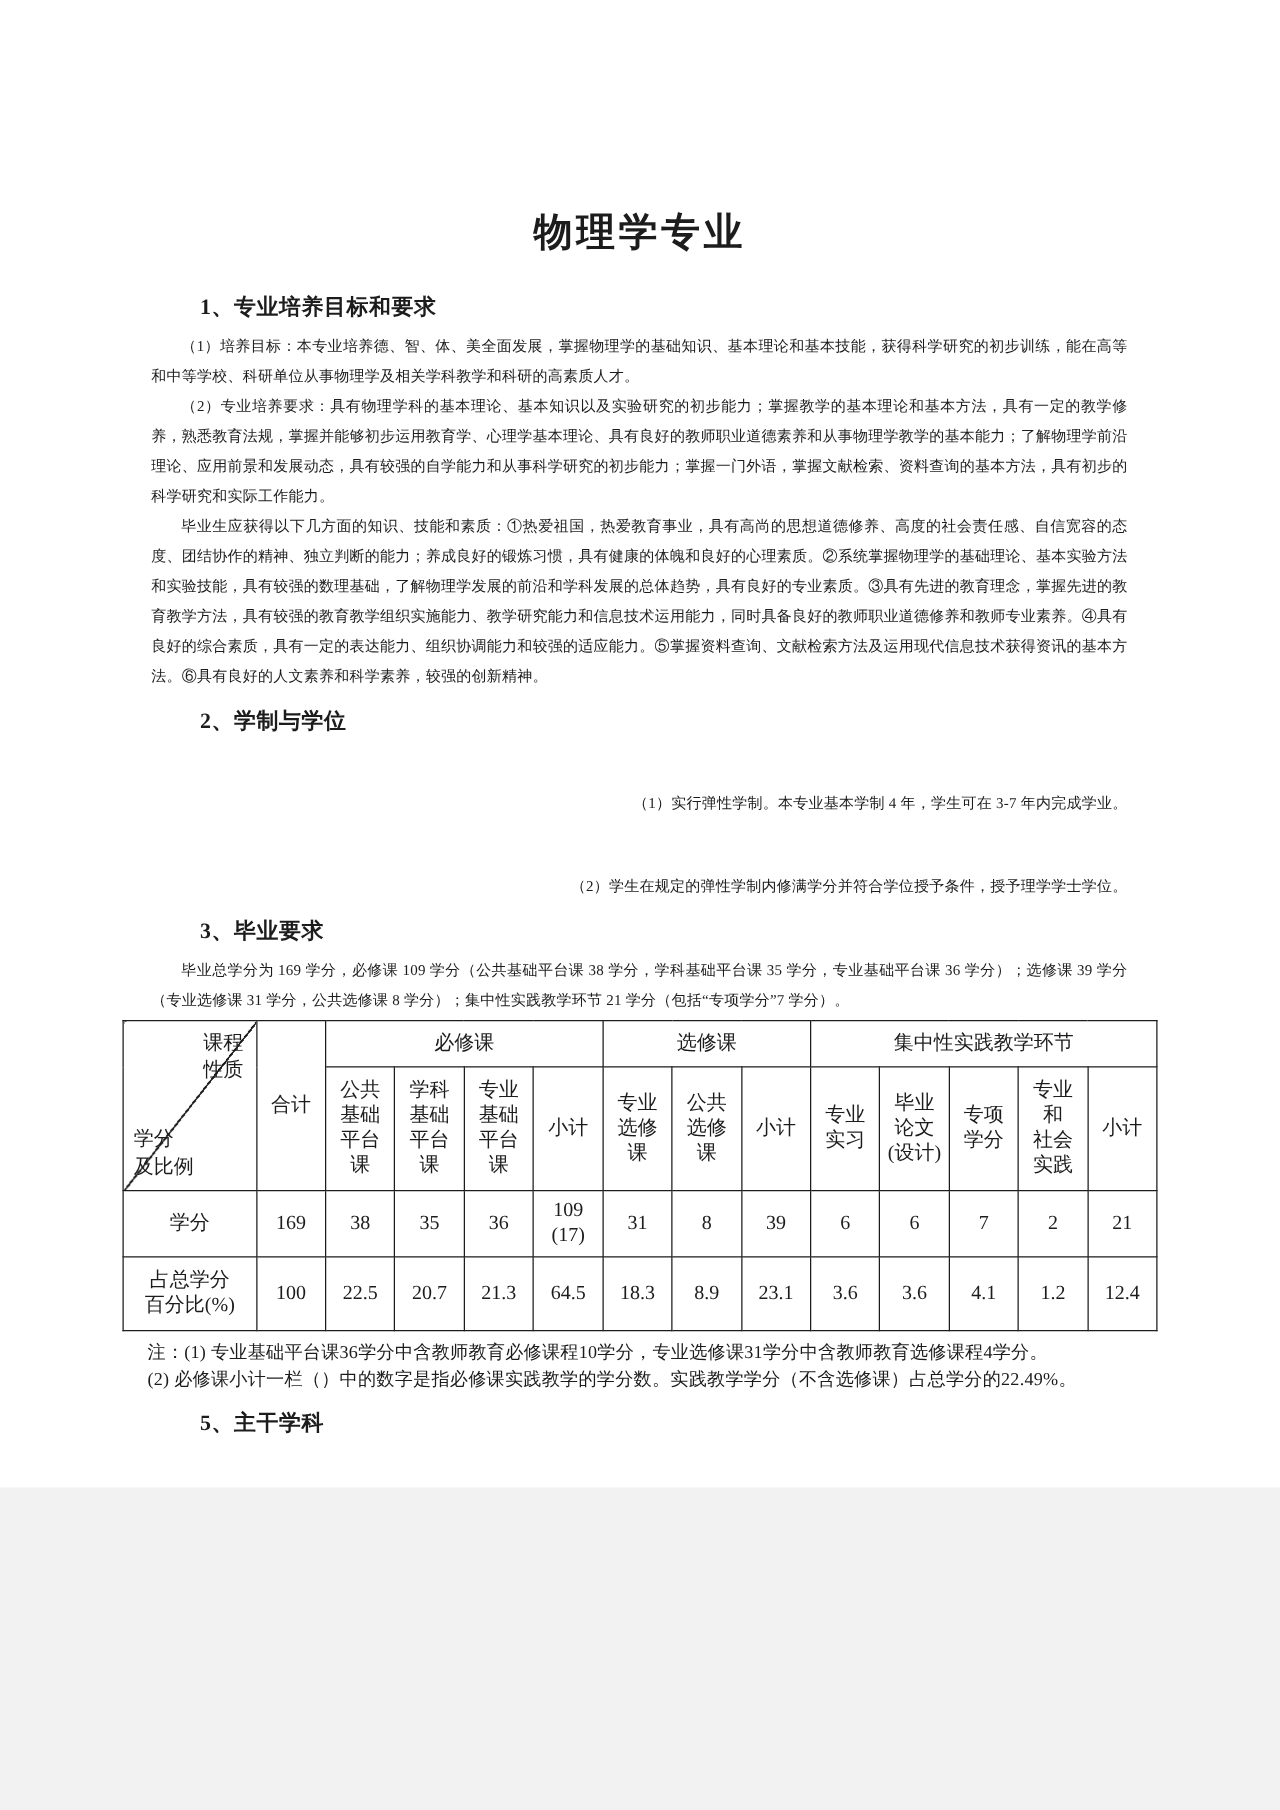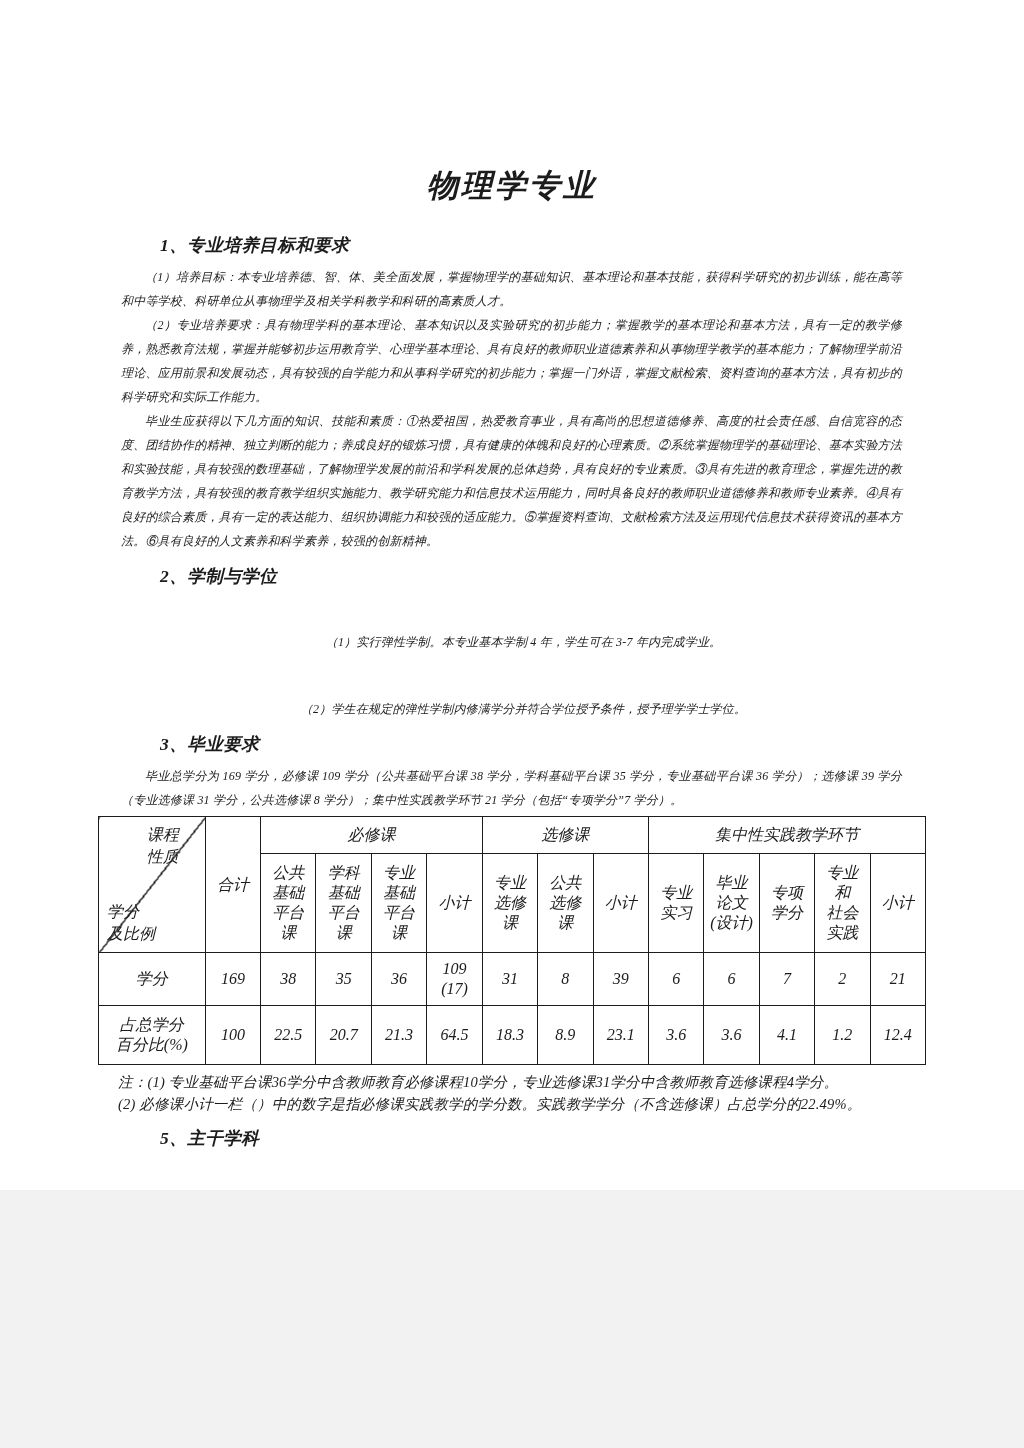--- a/index.html
+++ b/index.html
@@ -7,21 +7,20 @@
     width: 1024px; height: 1448px;
     background: #f2f2f2;
     font-family: "Liberation Serif", "DejaVu Serif", serif;
   }
   .page {
     position: relative;
     width: 1024px; height: 1190px;
     background: #ffffff;
     color: #1c1c1c;
     overflow: hidden;
-    font-style: italic;
   }
   .doc-title {
     padding-top: 166px;
     text-align: center;
     font-size: 31px;
     font-weight: bold;
     letter-spacing: 3px;
     line-height: 40px;
   }
   .content { margin: 0 98px; }
@@ -34,21 +33,21 @@
   }
   .sec-heading.first { margin-top: 28px; }
   .para {
     font-size: 12px;
     line-height: 24px;
     margin: 0 24px 0 23px;
     text-align: justify;
     text-indent: 2em;
     letter-spacing: 0.2px;
   }
-  .para.single { text-align: center; margin-top: 43px; }
+  .para.single { text-align: right; margin-top: 43px; }
   
   .credit-table {
     width: 100%;
     border-collapse: collapse;
     table-layout: fixed;
     margin-top: 4px;
   }
   .credit-table th, .credit-table td {
     border: 1.5px solid #1c1c1c;
     font-weight: normal;
@@ -65,21 +64,21 @@
   .corner {
     position: relative;
     padding: 0;
     background-image: linear-gradient(to bottom right,
       transparent calc(50% - 0.75px),
       #1c1c1c calc(50% - 0.75px),
       #1c1c1c calc(50% + 0.75px),
       transparent calc(50% + 0.75px));
   }
   .corner .c-top {
-    position: absolute; top: 7px; right: 26px;
+    position: absolute; top: 7px; right: 10px;
     text-align: left; white-space: pre-line; line-height: 22px;
   }
   .corner .c-bottom {
     position: absolute; bottom: 7px; left: 8px;
     text-align: left; white-space: pre-line; line-height: 22px;
   }
   .notes {
     margin: 6px 0 0 20px;
     font-size: 14.5px;
     line-height: 22px;

